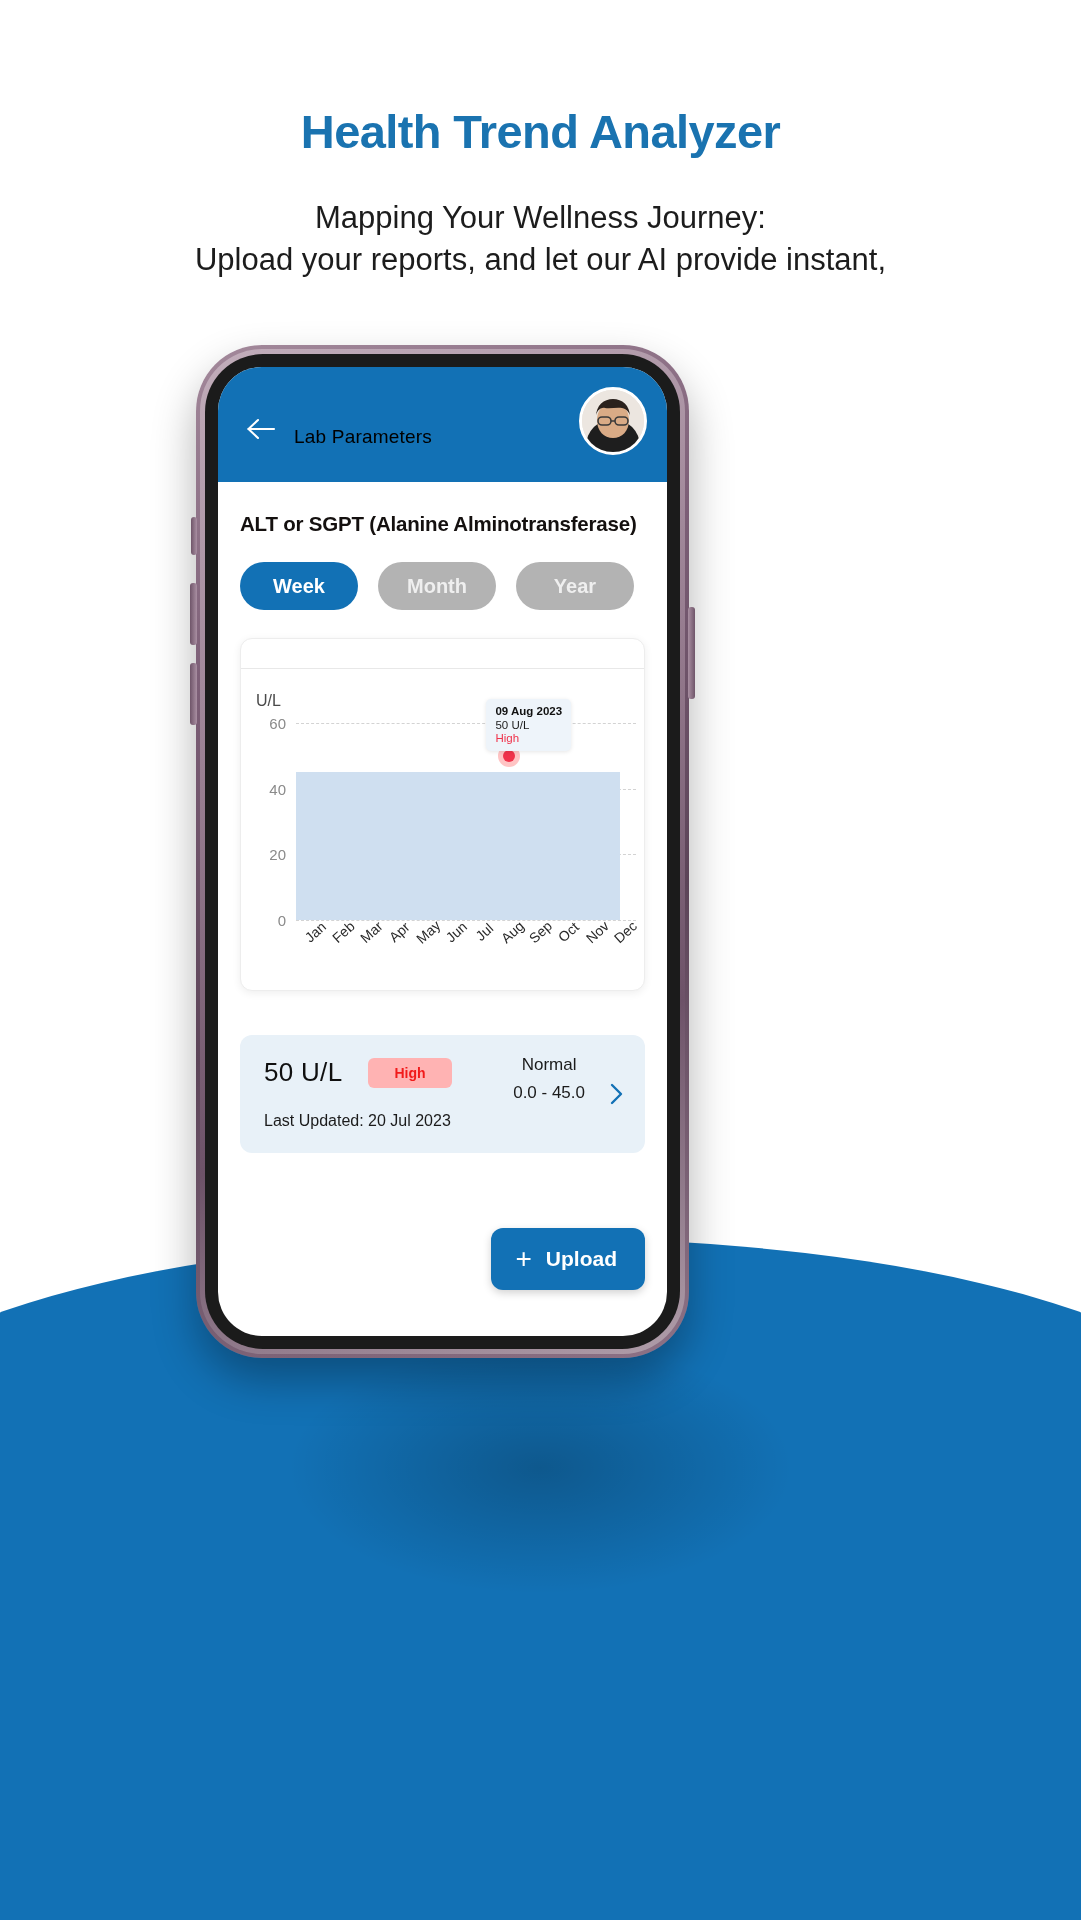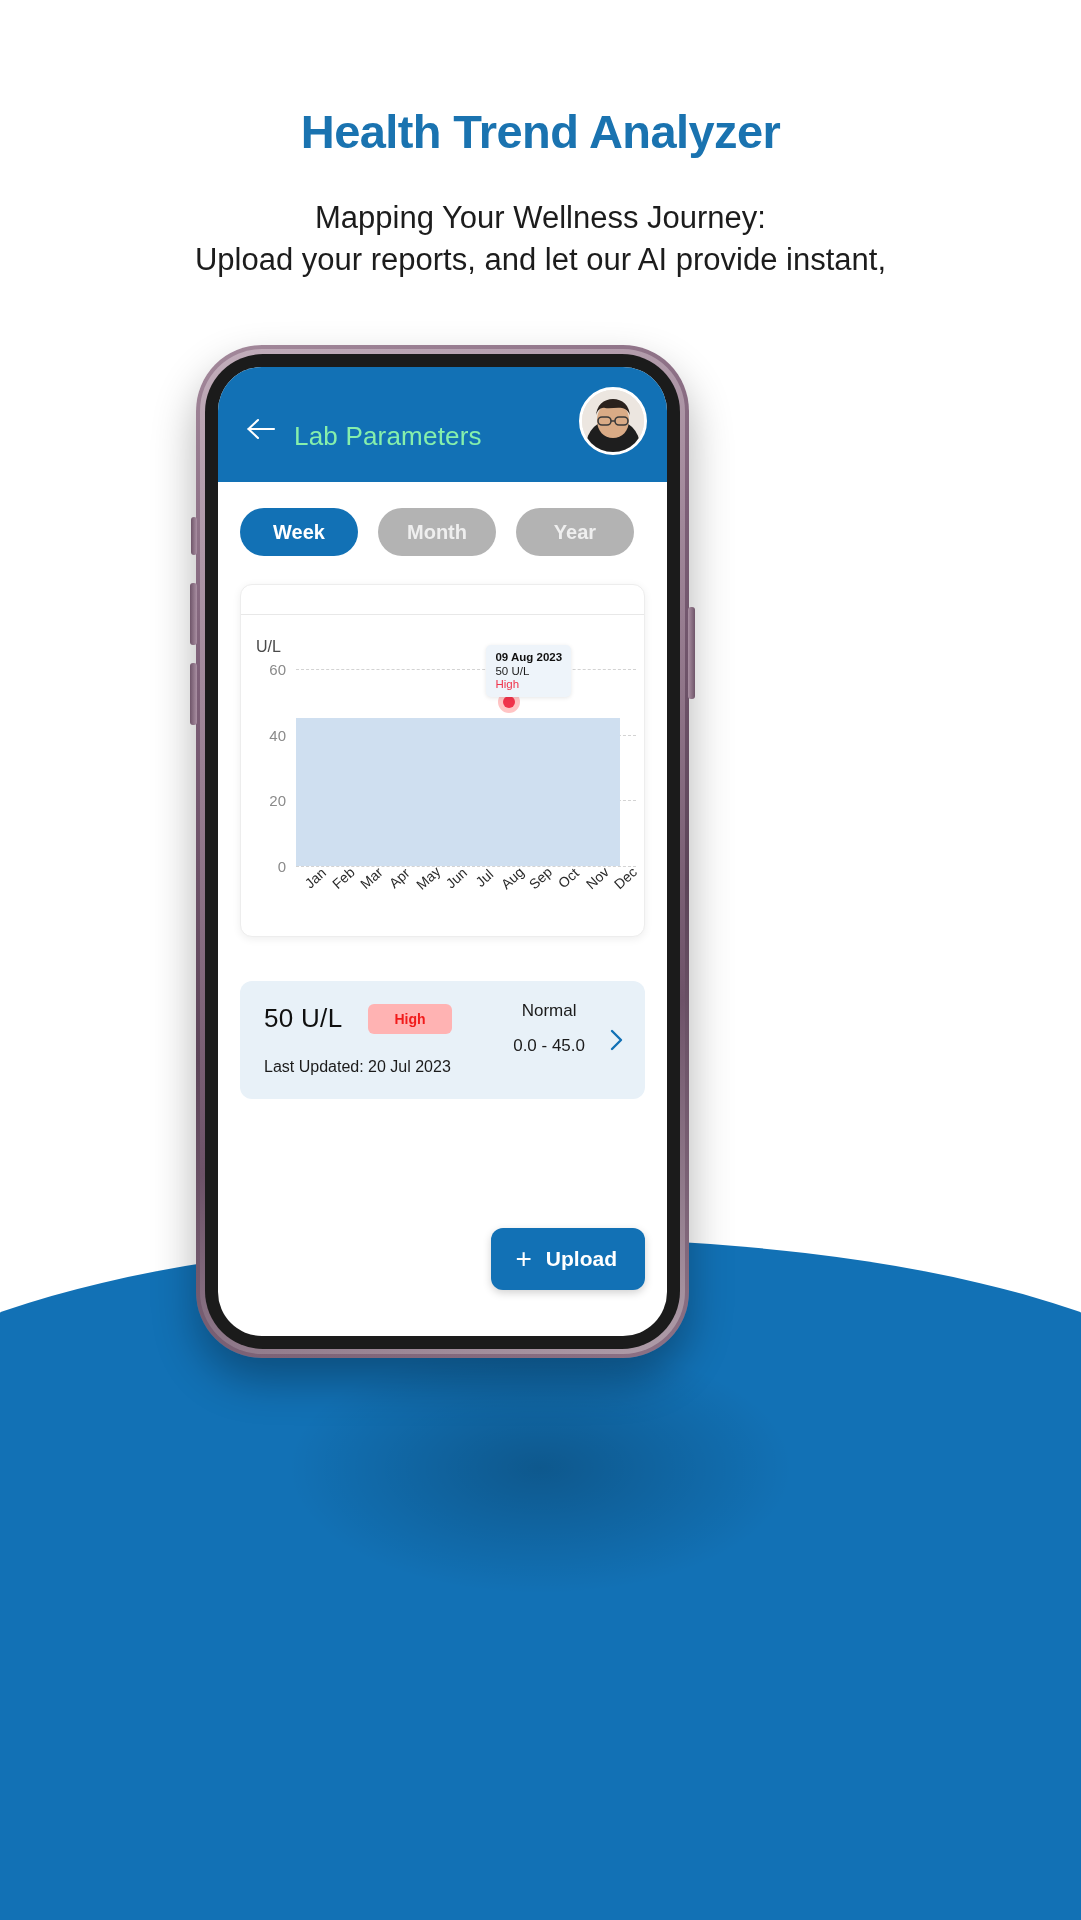--- a/index.html
+++ b/index.html
@@ -109,22 +109,22 @@
     padding: 0 22px 0 26px;
     position: relative;
   }
   .back-arrow {
     width: 34px; height: 34px;
     flex: 0 0 auto;
     display: flex; align-items: center; justify-content: center;
     margin-top: 8px;
   }
   .header-title {
-    color: #86efac;
-    font-size: 26px;
+    color: #000000;
+    font-size: 19px;
     margin-left: 16px;
     margin-top: 24px;
     letter-spacing: .2px;
   }
   .avatar {
     position: absolute;
     right: 20px; top: 20px;
     width: 68px; height: 68px;
     border-radius: 50%;
     border: 3px solid #ffffff;
@@ -277,21 +277,21 @@
     font-weight: bold;
     border-radius: 6px;
     padding: 7px 26px;
   }
   .normal-block {
     position: absolute;
     right: 60px; top: 20px;
     text-align: center;
   }
   .normal-title { font-size: 17px; color: #1b1b1b; }
-  .normal-range { font-size: 17px; color: #1b1b1b; margin-top: 15px; }
+  .normal-range { font-size: 17px; color: #1b1b1b; margin-top: 8px; }
   .last-updated {
     margin-top: 24px;
     font-size: 16px;
     color: #1b1b1b;
   }
   .chevron {
     position: absolute;
     right: 16px; top: 50%;
     transform: translateY(-50%);
     width: 26px; height: 26px;
@@ -359,20 +359,21 @@
           <path d="M14 27 c0 -12 8 -18 17 -18 c9 0 17 6 17 18 c0 -4 -3 -8 -8 -9 c-6 -1 -11 1 -17 0 c-5 -1 -9 4 -9 9 z" fill="#2a211c"></path>
           <rect x="16" y="27" width="13" height="8" rx="4" fill="none" stroke="#3a3a3a" stroke-width="1.6"></rect>
           <rect x="33" y="27" width="13" height="8" rx="4" fill="none" stroke="#3a3a3a" stroke-width="1.6"></rect>
           <path d="M29 31 h4" stroke="#3a3a3a" stroke-width="1.6"></path>
         </svg>
       </div>
     </div>
 
     <div class="app-body">
 
+      <div class="param-name">ALT or SGPT (Alanine Alminotransferase)</div>
 
       <div class="tabs">
         <button class="tab active">Week</button>
         <button class="tab muted">Month</button>
         <button class="tab muted">Year</button>
       </div>
 
       <div class="chart-card">
         <div class="chart-card-topline"></div>
         <div class="unit-label">U/L</div>

